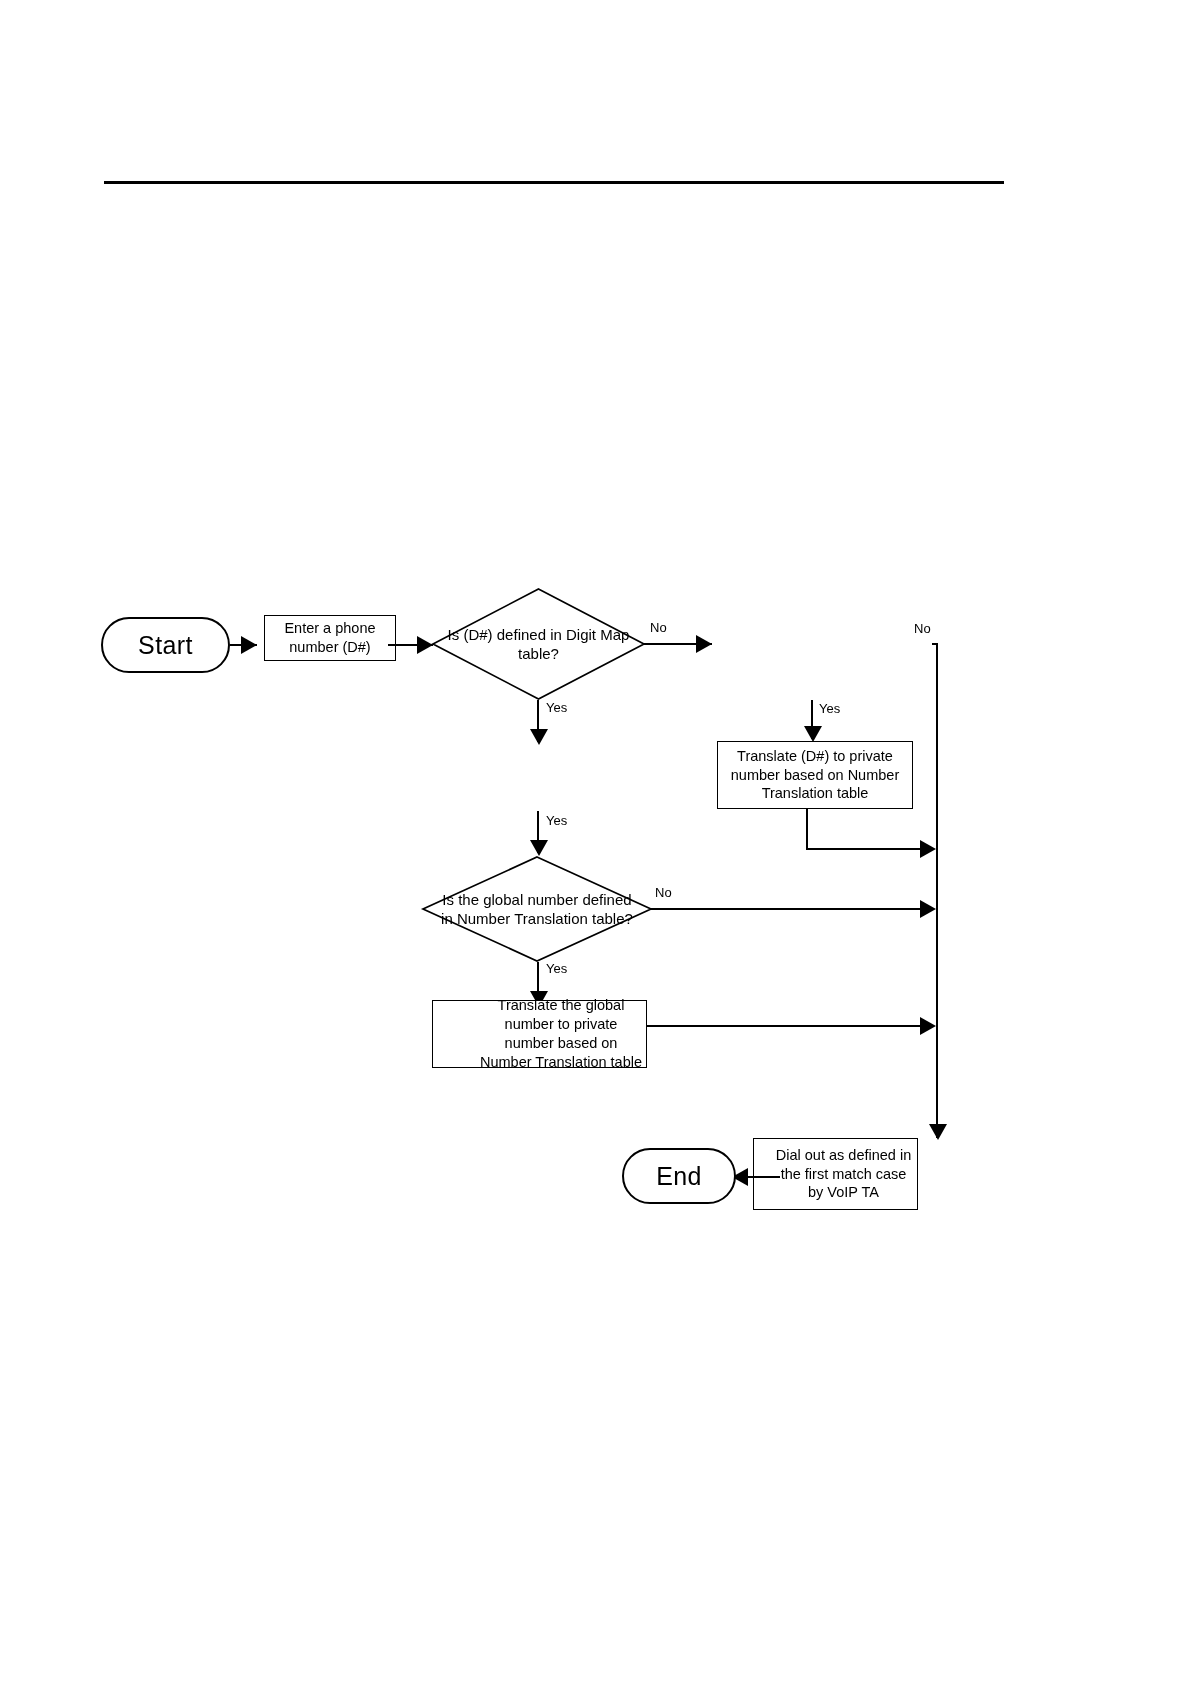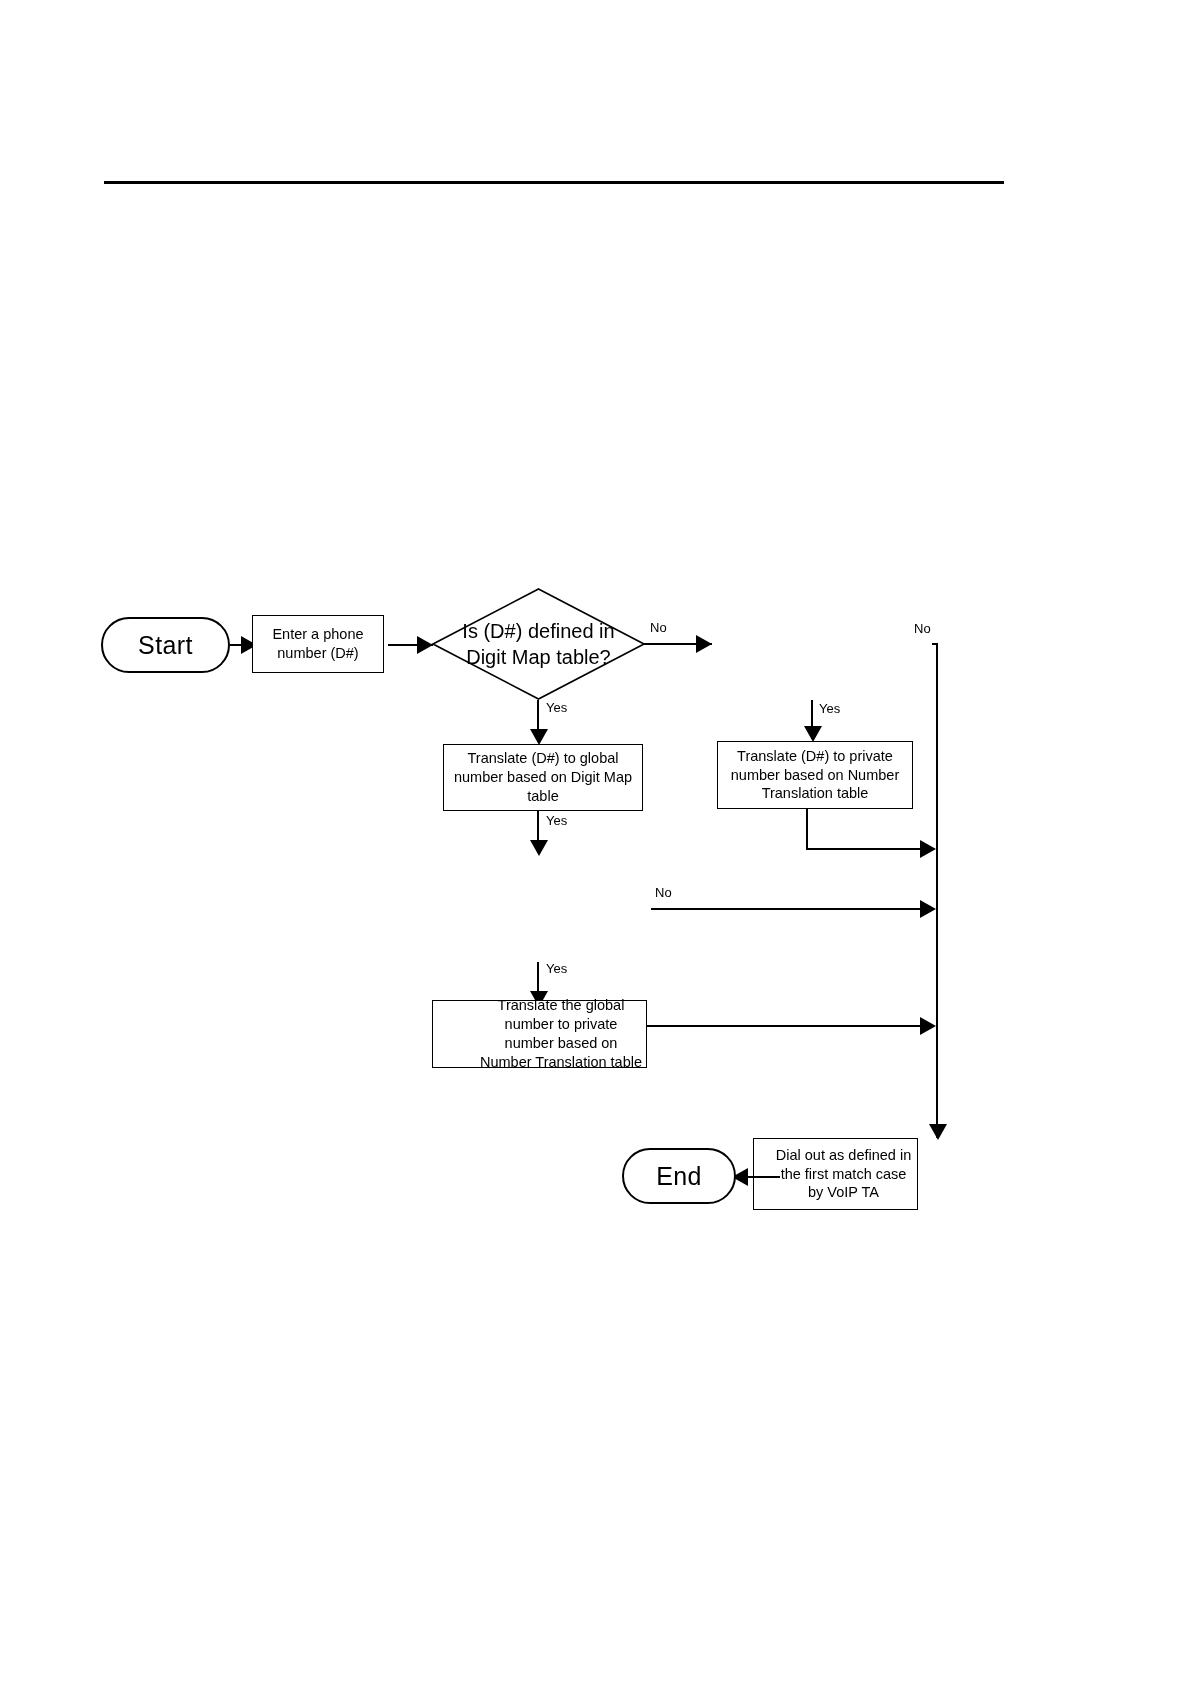--- a/index.html
+++ b/index.html
@@ -64,21 +64,21 @@
   .diamond-label {
     position: absolute;
     left: 0;
     top: 0;
     width: 100%;
     height: 100%;
     display: flex;
     align-items: center;
     justify-content: center;
     text-align: center;
-    font-size: 20px;
+    font-size: 15px;
     line-height: 1.30;
     pointer-events: none;
   }
   .diamond-label span { display: block; width: 86%; }
   
   .edge-h {
     position: absolute;
     height: 1.8px;
     background: #000000;
   }
@@ -122,21 +122,21 @@
 
   <div id="header-rule"></div>
 
   <div class="node terminal" style="left:101px; top:617px; width:129px; height:56px;">
     <span>Start</span>
   </div>
 
   <div class="edge-h" style="left:230px; top:644px; width:27px;"></div>
   <div class="arrow-r" style="left:241px; top:636px;"></div>
 
-  <div class="node process" style="left:252px; top:615px; width:132px; height:58px;">
+  <div class="node process" style="left:264px; top:615px; width:132px; height:46px;">
     <span>Enter a phone number (D#)</span>
   </div>
 
   <div class="edge-h" style="left:388px; top:644px; width:45px;"></div>
   <div class="arrow-r" style="left:417px; top:636px;"></div>
 
   <div class="diamond-wrap" style="left:432px; top:588px; width:213px; height:112px;">
     <svg width="213" height="112" viewBox="0 0 213 112">
       <polygon points="106.5,1 212,56 106.5,111 1,56" fill="#ffffff" stroke="#000000" stroke-width="1.7"></polygon>
     </svg>
@@ -152,40 +152,45 @@
 
   <div class="edge-h" style="left:932px; top:643px; width:6px;"></div>
   <div class="edge-v" style="left:936px; top:643px; height:495px;"></div>
   <div class="arrow-d" style="left:929px; top:1124px;"></div>
   <div class="edge-label" style="left:914px; top:622px;">No</div>
 
   <div class="edge-v" style="left:537px; top:700px; height:42px;"></div>
   <div class="arrow-d" style="left:530px; top:729px;"></div>
   <div class="edge-label" style="left:546px; top:701px;">Yes</div>
 
-  <div class="node process" style="left:443px; top:744px; width:200px; height:67px;">
-    <span>Translate (D#) to global number based on Digit Map table</span>
-  </div>
 
   <div class="edge-v" style="left:811px; top:700px; height:39px;"></div>
   <div class="arrow-d" style="left:804px; top:726px;"></div>
   <div class="edge-label" style="left:819px; top:702px;">Yes</div>
 
   <div class="node process" style="left:717px; top:741px; width:196px; height:68px;">
     <span>Translate (D#) to private number based on Number Translation table</span>
   </div>
 
   <div class="edge-v" style="left:806px; top:809px; height:41px;"></div>
   <div class="edge-h" style="left:806px; top:848px; width:121px;"></div>
   <div class="arrow-r" style="left:920px; top:840px;"></div>
 
   <div class="edge-v" style="left:537px; top:811px; height:42px;"></div>
   <div class="arrow-d" style="left:530px; top:840px;"></div>
   <div class="edge-label" style="left:546px; top:814px;">Yes</div>
 
+  <div class="diamond-wrap" style="left:422px; top:856px; width:230px; height:106px;">
+    <svg width="230" height="106" viewBox="0 0 230 106">
+      <polygon points="115,1 229,53 115,105 1,53" fill="#ffffff" stroke="#000000" stroke-width="1.7"></polygon>
+    </svg>
+    <div class="diamond-label">
+      <span>Is the global number defined in Number Translation table?</span>
+    </div>
+  </div>
 
   <div class="edge-h" style="left:651px; top:908px; width:276px;"></div>
   <div class="arrow-r" style="left:920px; top:900px;"></div>
   <div class="edge-label" style="left:655px; top:886px;">No</div>
 
   <div class="edge-v" style="left:537px; top:962px; height:42px;"></div>
   <div class="arrow-d" style="left:530px; top:991px;"></div>
   <div class="edge-label" style="left:546px; top:962px;">Yes</div>
 
   <div class="node process" style="left:432px; top:1000px; width:215px; height:68px;padding-left:47px;">

